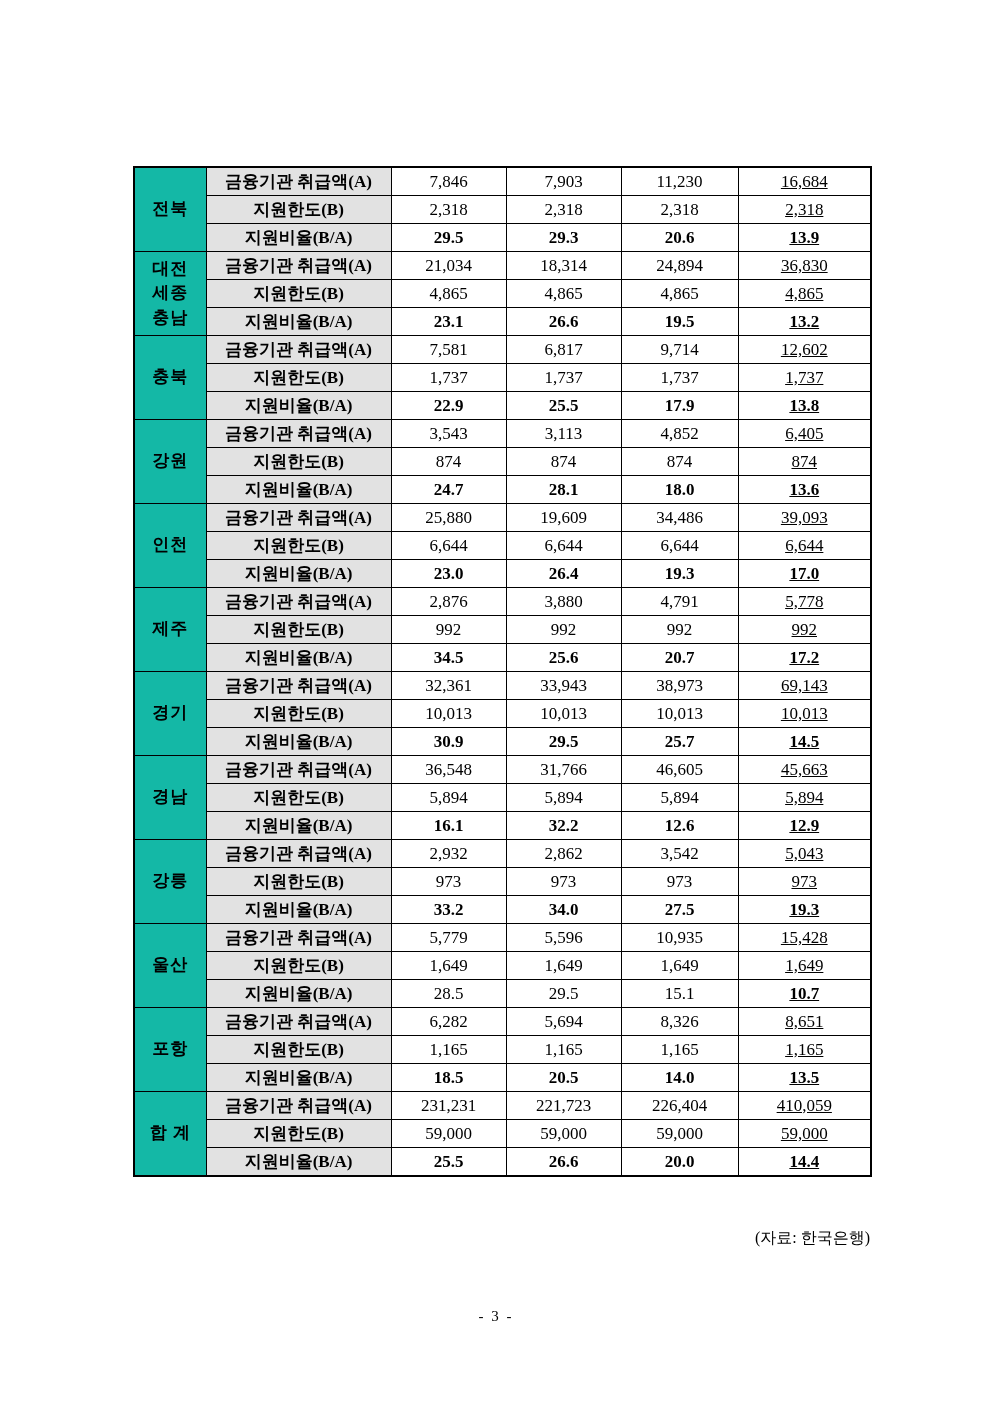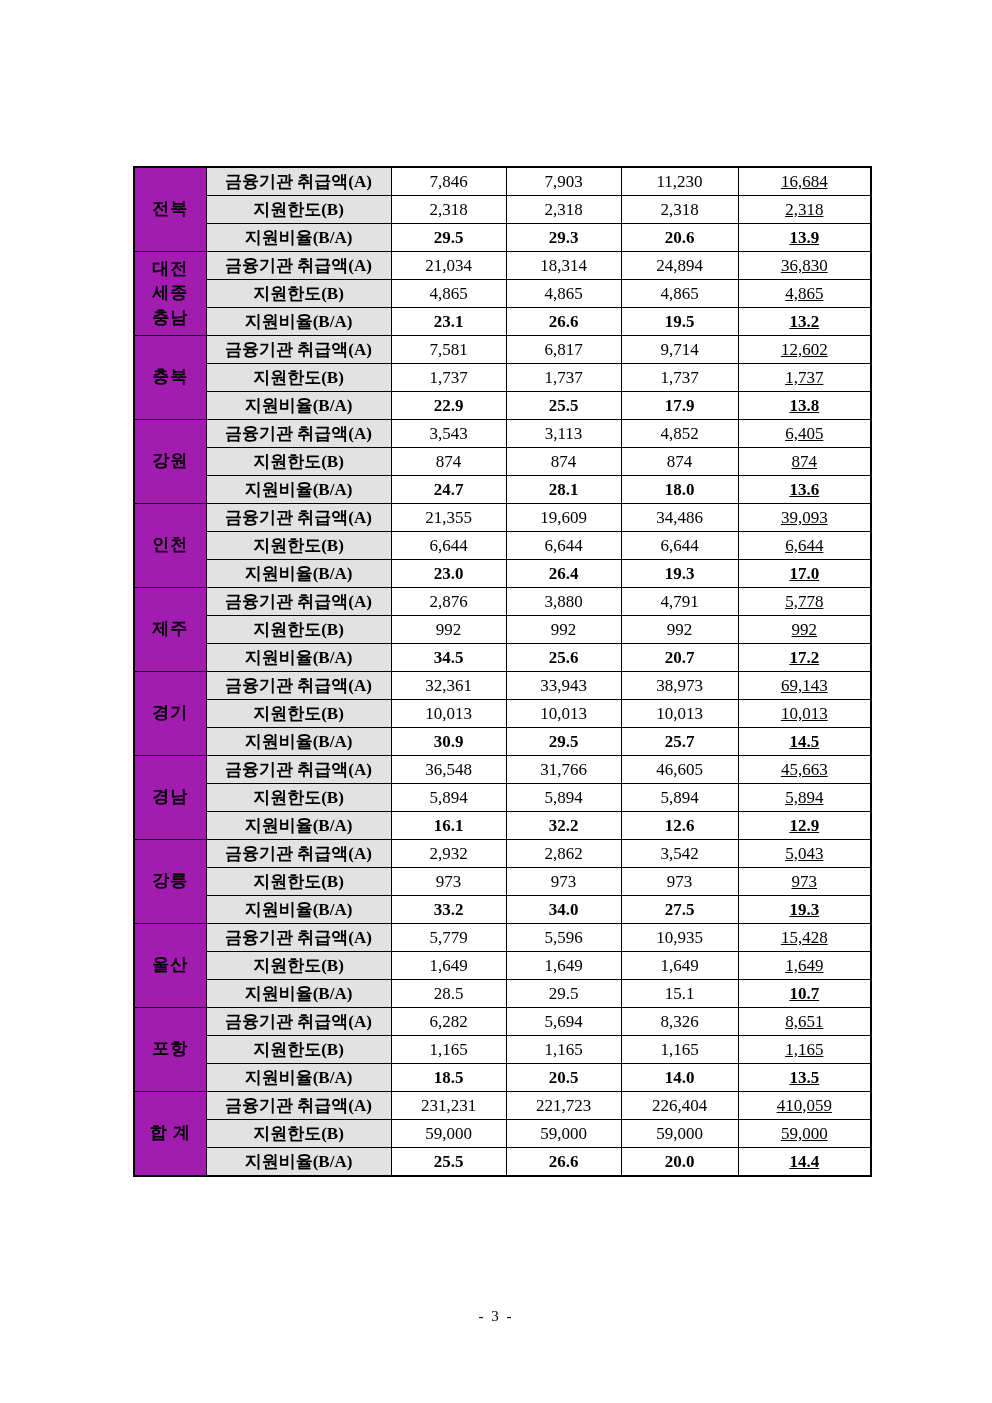--- a/index.html
+++ b/index.html
@@ -28,21 +28,21 @@
   table.fin td {
     border: 1px solid #000;
     height: 27px;
     text-align: center;
     vertical-align: middle;
     font-size: 17px;
     padding: 0 2px;
     overflow: hidden;
   }
   td.region {
-    background: #a21caf;
+    background: #14b8a6;
     font-weight: bold;
     font-size: 18px;
     white-space: pre-line;
     line-height: 1.45;
     letter-spacing: 1px;
   }
   td.rowlabel {
     background: #e2e2e2;
     font-weight: bold;
     margin-left: 44px;
@@ -174,21 +174,21 @@
         <tr>
           <td class="rowlabel">지원비율(B/A)</td>
           <td class="bold">24.7</td>
           <td class="bold">28.1</td>
           <td class="bold">18.0</td>
           <td class="hl bold">13.6</td>
         </tr>
         <tr>
           <td class="region gt" rowspan="3">인천</td>
           <td class="rowlabel gt">금융기관 취급액(A)</td>
-          <td class="gt">21,355</td>
+          <td class="gt">25,880</td>
           <td class="gt">19,609</td>
           <td class="gt">34,486</td>
           <td class="gt hl">39,093</td>
         </tr>
         <tr>
           <td class="rowlabel">지원한도(B)</td>
           <td class="">6,644</td>
           <td class="">6,644</td>
           <td class="">6,644</td>
           <td class="hl">6,644</td>
@@ -350,16 +350,17 @@
         <tr>
           <td class="rowlabel">지원비율(B/A)</td>
           <td class="bold">25.5</td>
           <td class="bold">26.6</td>
           <td class="bold">20.0</td>
           <td class="hl bold hl-bottom">14.4</td>
         </tr>
       </tbody>
   </table>
 
+  <div class="source-note">(자료: 한국은행)</div>
 
   <div class="page-number">- 3 -</div>
 
 </div>
 
 </body></html>

